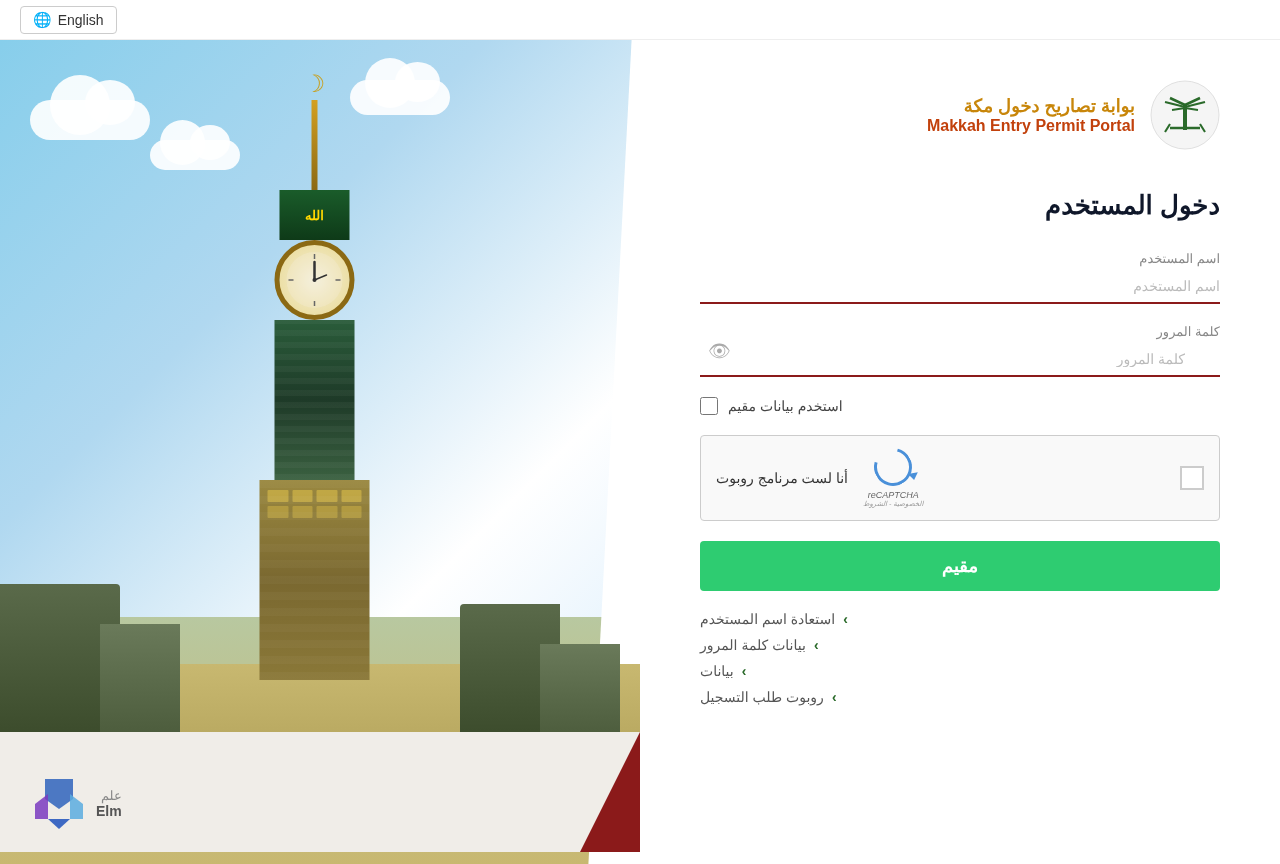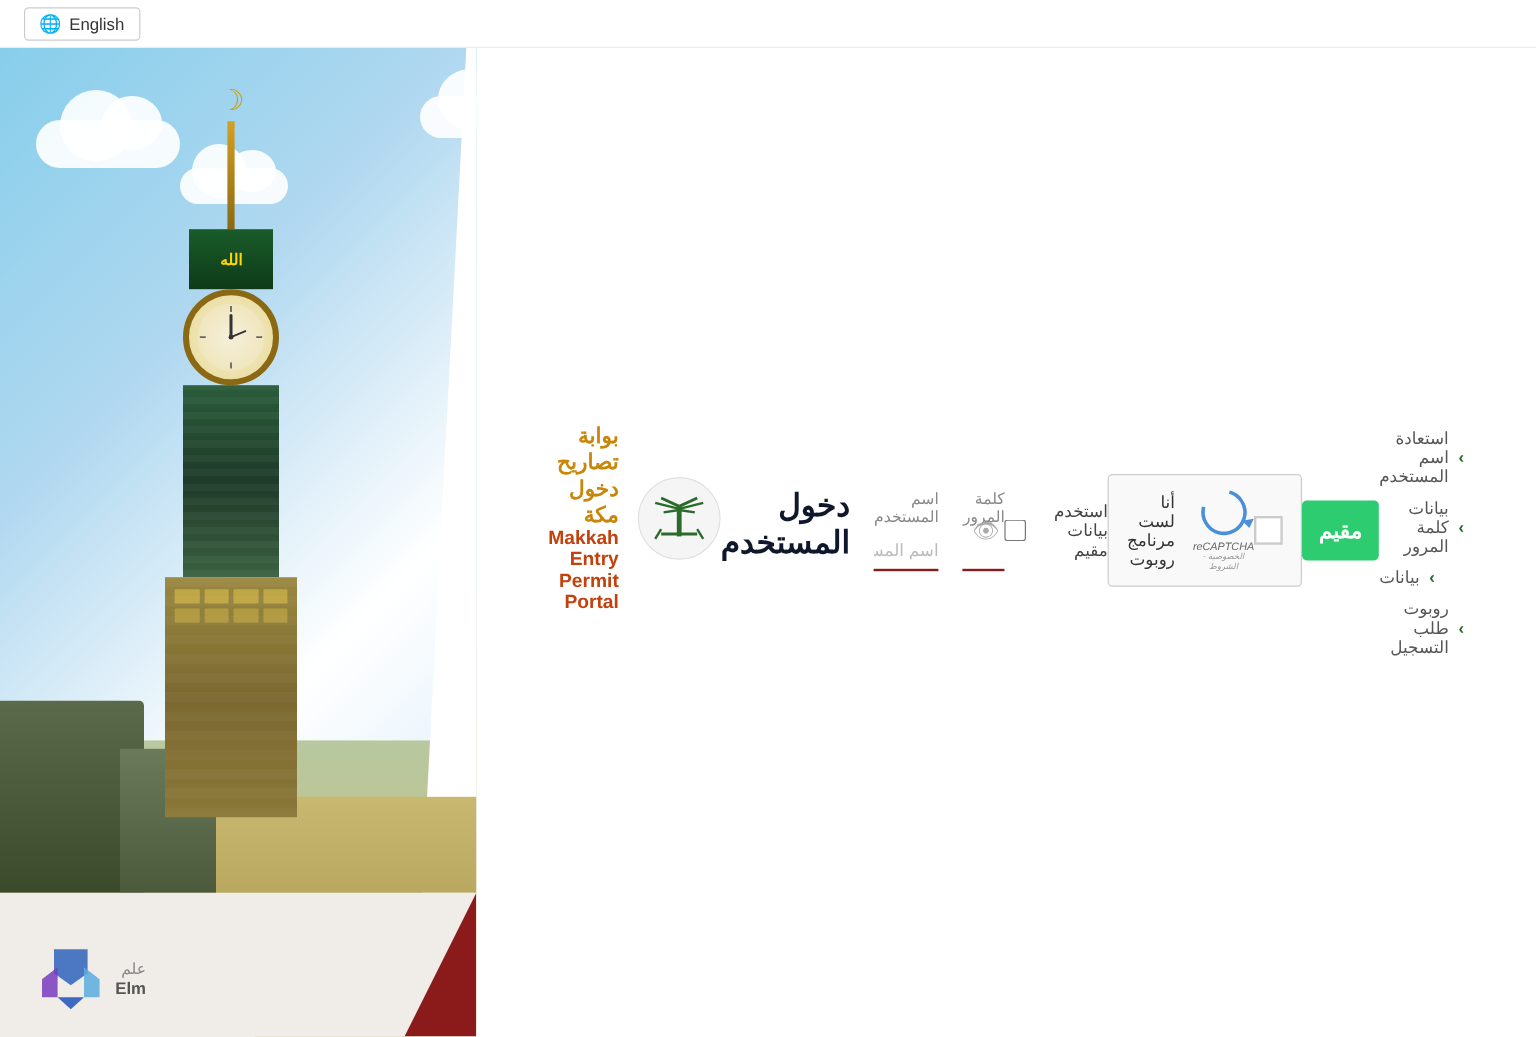--- a/index.html
+++ b/index.html
@@ -82,23 +82,22 @@
     .cloud2::after { width: 40px; height: 35px; top: -15px; left: 40px; }
     .cloud3 { top: 40px; left: 350px; width: 100px; height: 35px; }
     .cloud3::before { width: 50px; height: 50px; top: -22px; left: 15px; }
     .cloud3::after { width: 45px; height: 40px; top: -18px; left: 45px; }
 
     
     .right-section {
       flex: 1;
       background: #fff;
       display: flex;
-      flex-direction: row;
+      flex-direction: column;
       padding: 40px 60px;
-      align-items: center;
     }
 
     
     .portal-header {
       display: flex;
       align-items: center;
       justify-content: flex-end;
       gap: 15px;
       margin-bottom: 40px;
     }
@@ -125,21 +124,20 @@
       color: #0f172a;
       text-align: right;
       direction: rtl;
       font-weight: 600;
       margin-bottom: 30px;
     }
 
     .form-group {
       margin-bottom: 20px;
       position: relative;
-      margin-left: 20px;
     }
 
     .form-label {
       display: block;
       text-align: right;
       direction: rtl;
       color: #888;
       font-size: 13px;
       margin-bottom: 4px;
     }
@@ -177,21 +175,21 @@
       color: #aaa;
       cursor: pointer;
       font-size: 18px;
     }
 
     
     .resident-row {
       display: flex;
       align-items: center;
       justify-content: flex-end;
-      gap: 23px;
+      gap: 10px;
       direction: rtl;
       margin-bottom: 20px;
     }
 
     .resident-label {
       font-size: 14px;
       color: #444;
       direction: rtl;
     }
 
@@ -331,21 +329,21 @@
       right: -30px;
       width: 60px;
       height: 100%;
       background: #fff;
       transform: skewX(-3deg);
     }
 
     
     .left-bottom-strip {
       position: absolute;
-      bottom: 0;
+      bottom: 12px;
       left: 0;
       right: 0;
       height: 120px;
       background: #f0ede8;
       z-index: 10;
     }
 
     
     .red-stripe {
       position: absolute;

